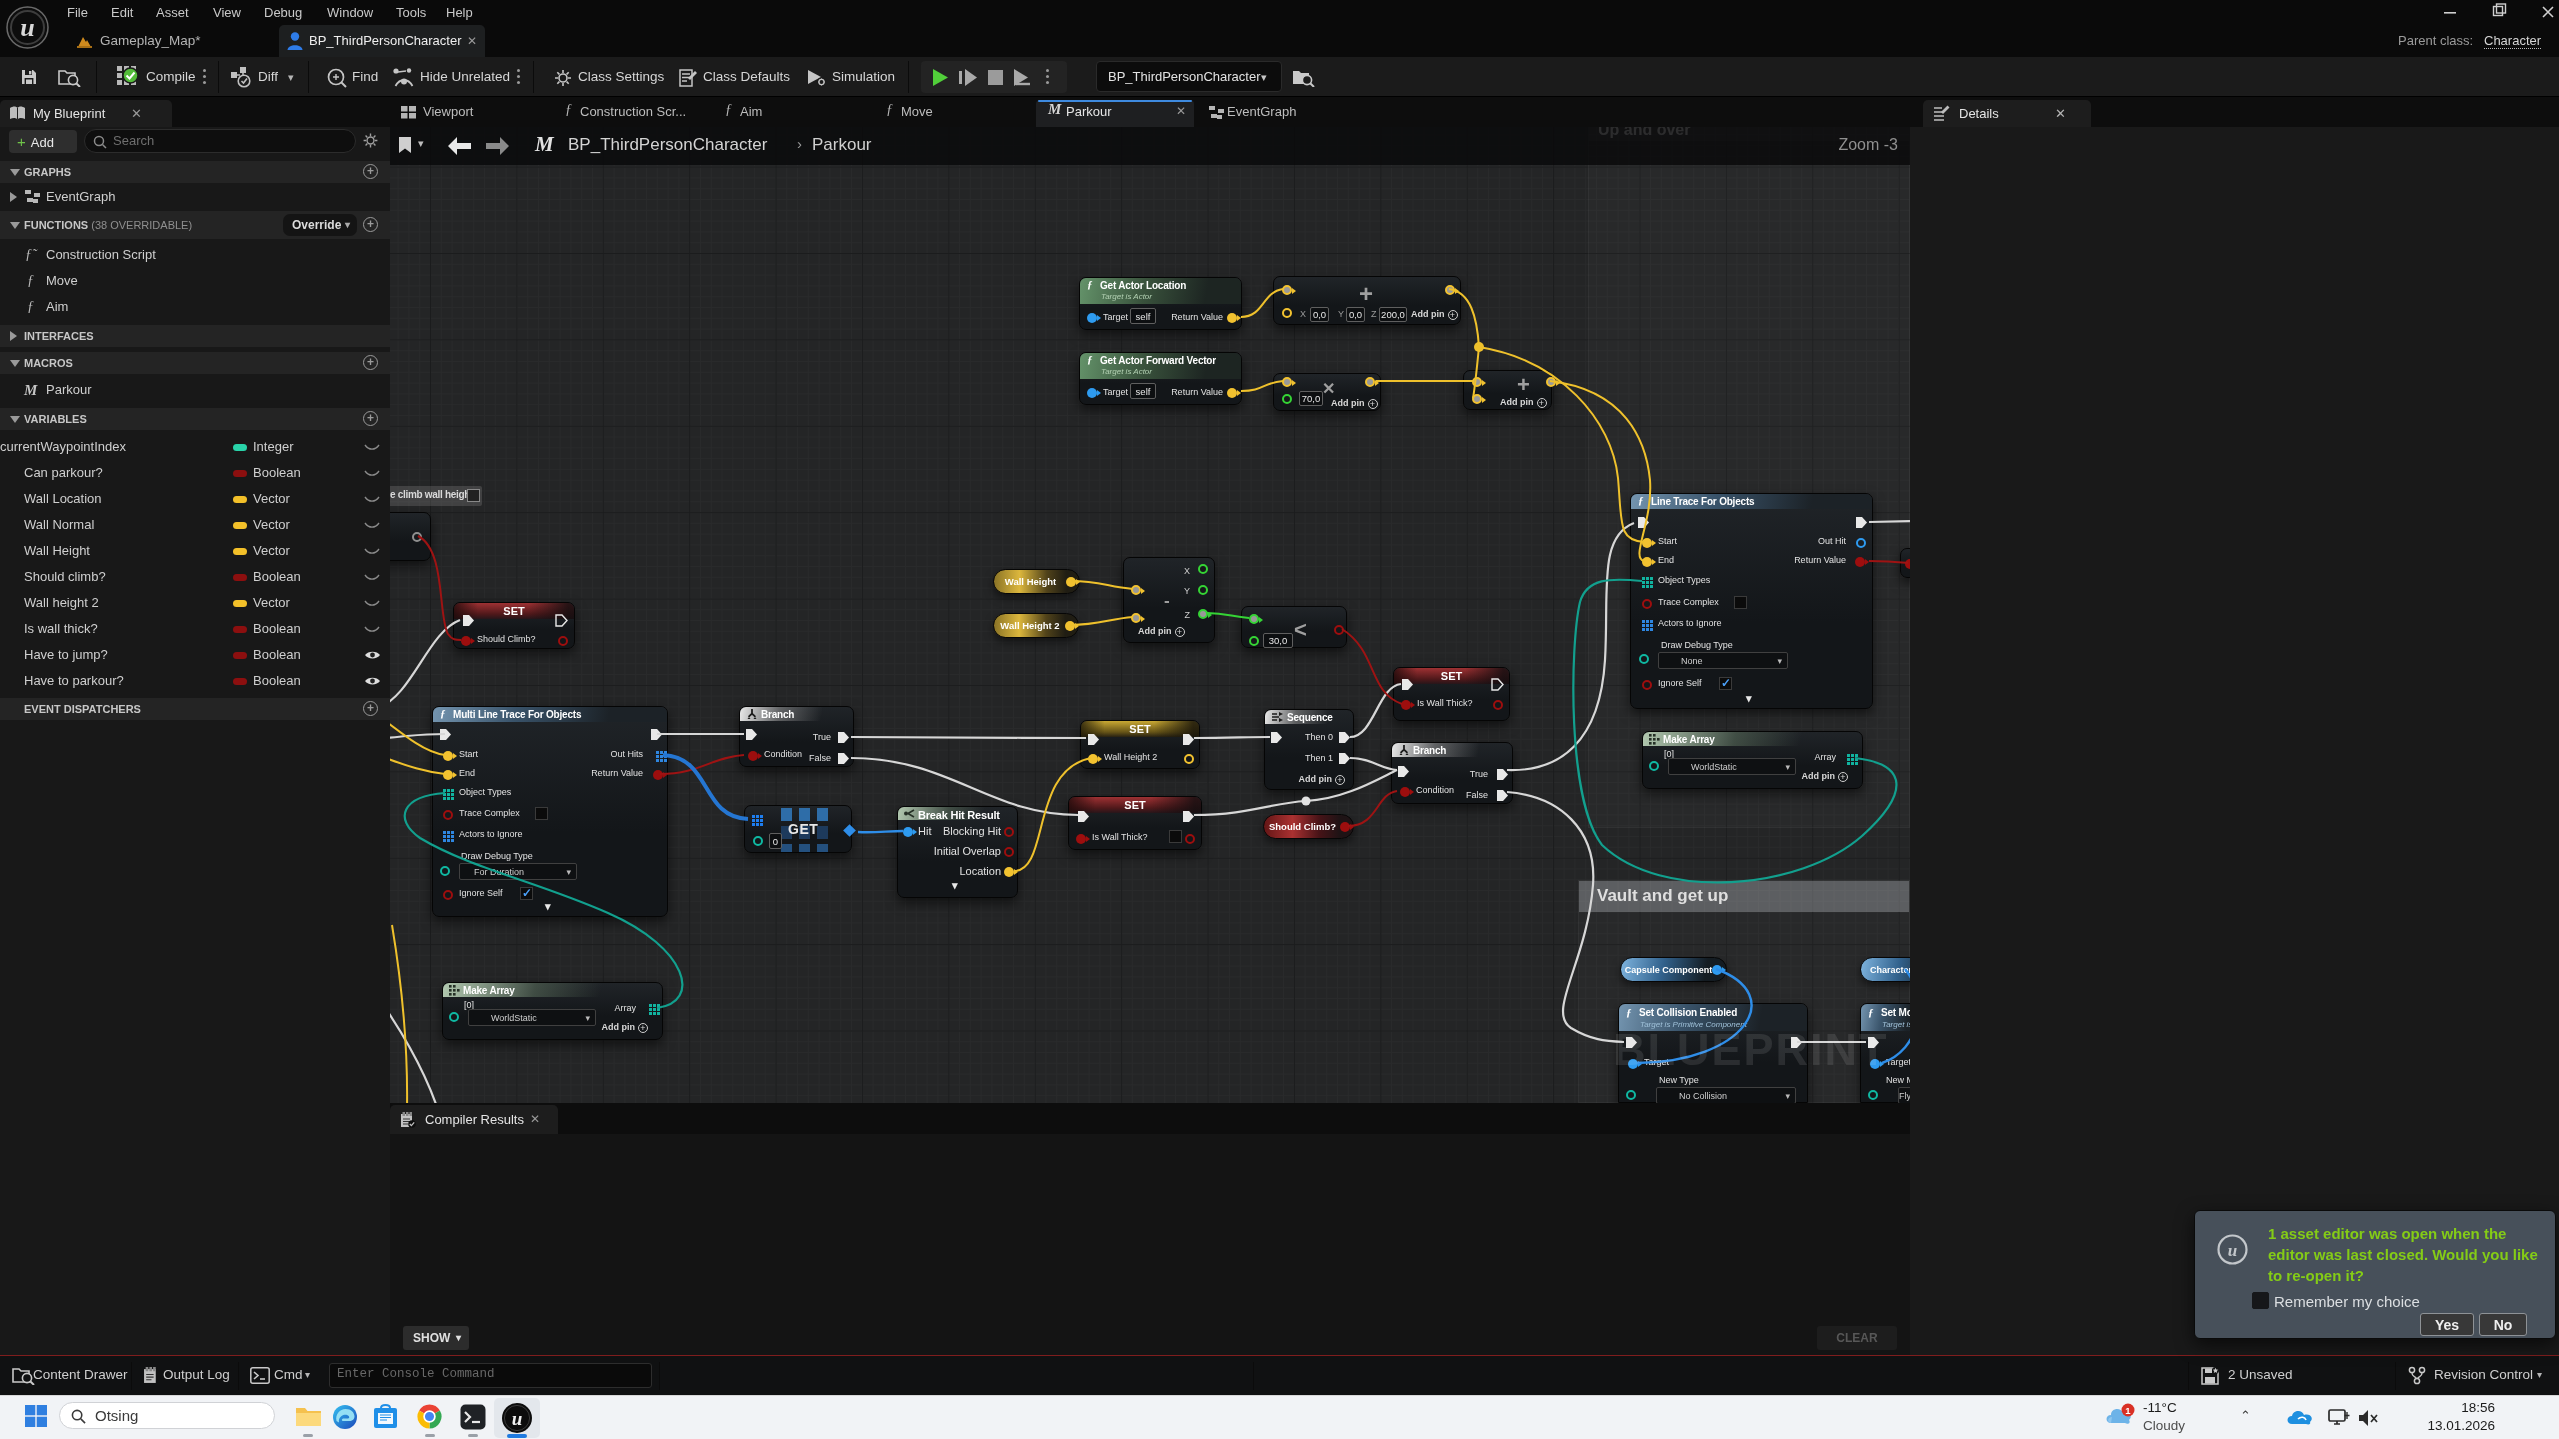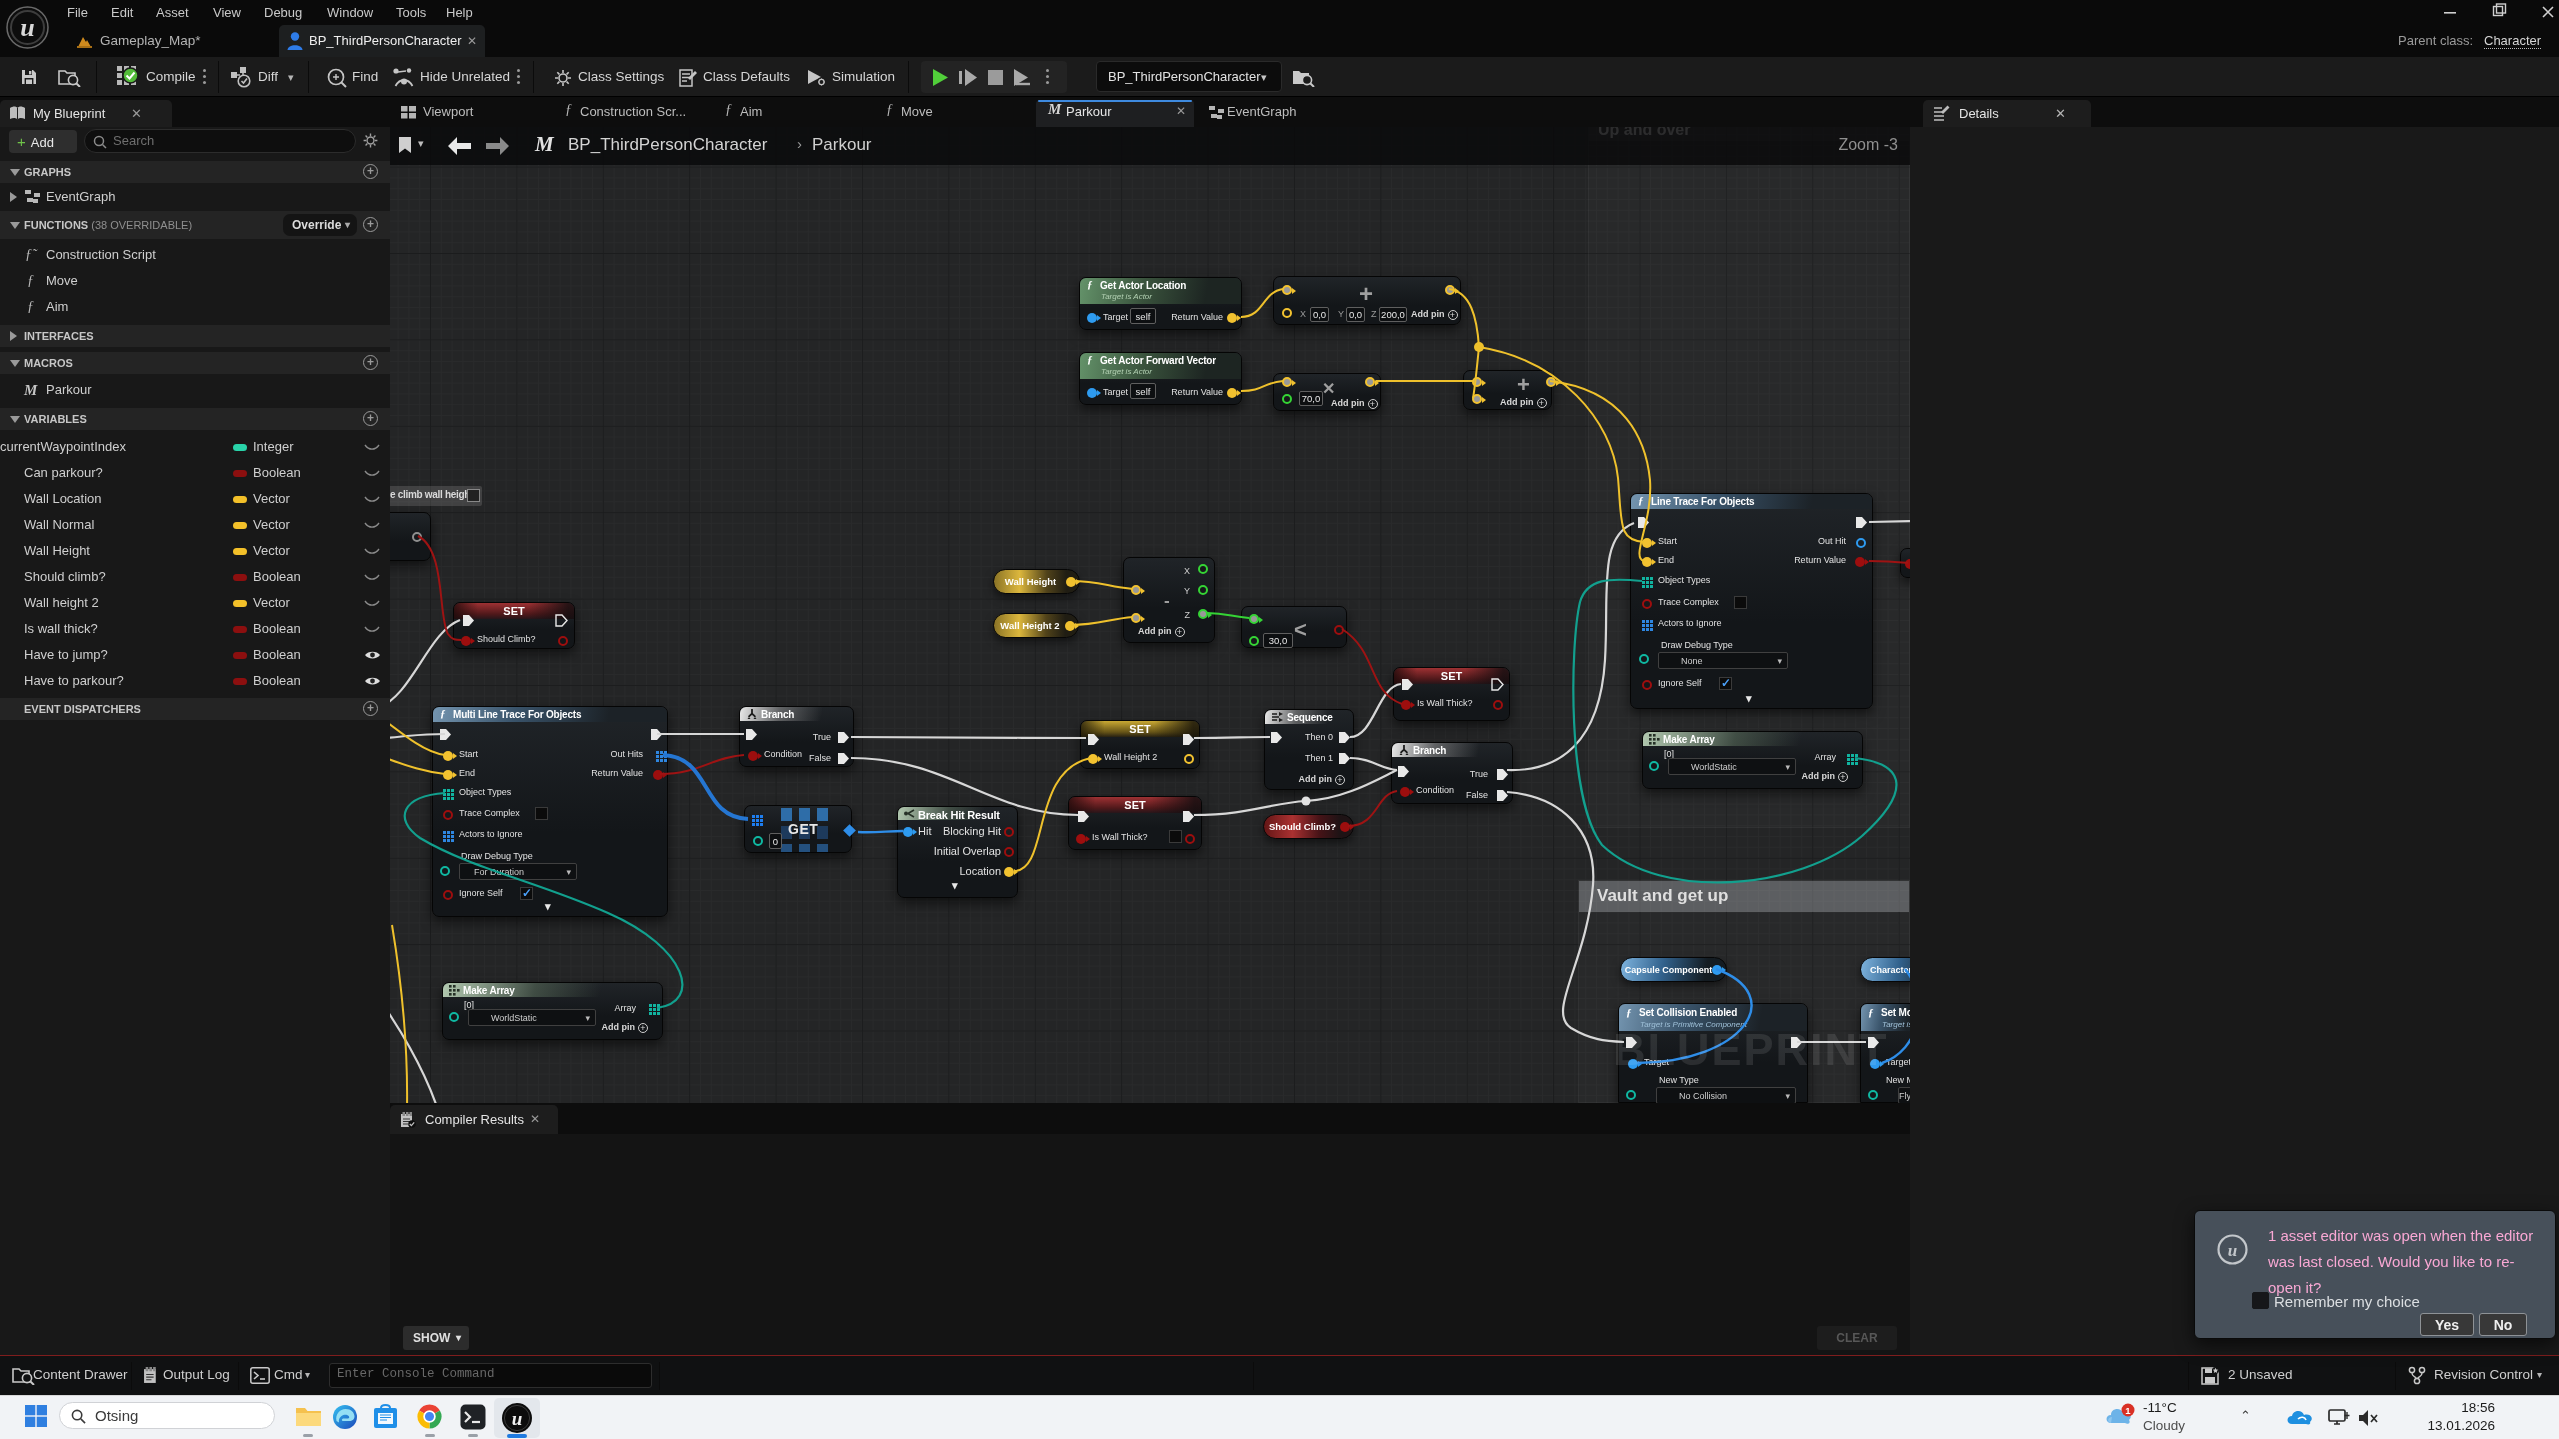--- a/index.html
+++ b/index.html
@@ -476,21 +476,21 @@
       </svg>
  <span class="abs" style="right:64px;top:4px;font-size:13.5px;color:#1b1b1b">18:56</span>
  <span class="abs" style="right:64px;top:22px;font-size:13.5px;color:#1b1b1b">13.01.2026</span>
 </div>
 
 <div class="abs" style="left:2194px;top:1210px;width:362px;height:129px;background:#47505a;border:1px solid #0a0a0a;border-radius:6px;box-shadow:0 6px 18px rgba(0,0,0,.6);overflow:hidden">
  <svg class="abs" style="left:22px;top:23px" width="31" height="31" viewBox="0 0 31 31">
         <circle cx="15.5" cy="15.5" r="14" fill="none" stroke="#c3c7cb" stroke-width="2.2"></circle>
         <text x="15.5" y="21.5" text-anchor="middle" font-family="Liberation Serif" font-style="italic" font-weight="700" font-size="17" fill="#c3c7cb">u</text>
       </svg>
- <div class="abs" style="left:73px;top:12px;width:276px;font-size:15px;font-weight:400;color:#f9a8d4;line-height:26px">1 asset editor was open when the editor was last closed. Would you like to re-open it?</div>
+ <div class="abs" style="left:73px;top:12px;width:276px;font-size:15px;font-weight:700;color:#84cc16;line-height:21px">1 asset editor was open when the editor was last closed. Would you like to re-open it?</div>
  <div class="abs" style="left:57px;top:81px;width:17px;height:17px;background:#16171a;border:1px solid #16171a;border-radius:2px"></div>
  <span class="abs" style="left:79px;top:82px;font-size:15px;color:#dcdfe2">Remember my choice</span>
  <div class="abs" style="left:225px;top:102px;width:54px;height:23px;background:#383838;border:1px solid #8e9296;border-radius:3px;color:#efefef;font-size:14px;font-weight:700;text-align:center;line-height:22px">Yes</div>
  <div class="abs" style="left:284px;top:102px;width:48px;height:23px;background:#383838;border:1px solid #8e9296;border-radius:3px;color:#efefef;font-size:14px;font-weight:700;text-align:center;line-height:22px">No</div>
 </div>
 
 <div id="graphtabs">
  <svg class="abs" style="left:11px;top:9px" width="15" height="13" viewBox="0 0 15 13">
         <g fill="#b5b5b5">
           <rect x="0" y="0" width="6.5" height="5.5"></rect>

